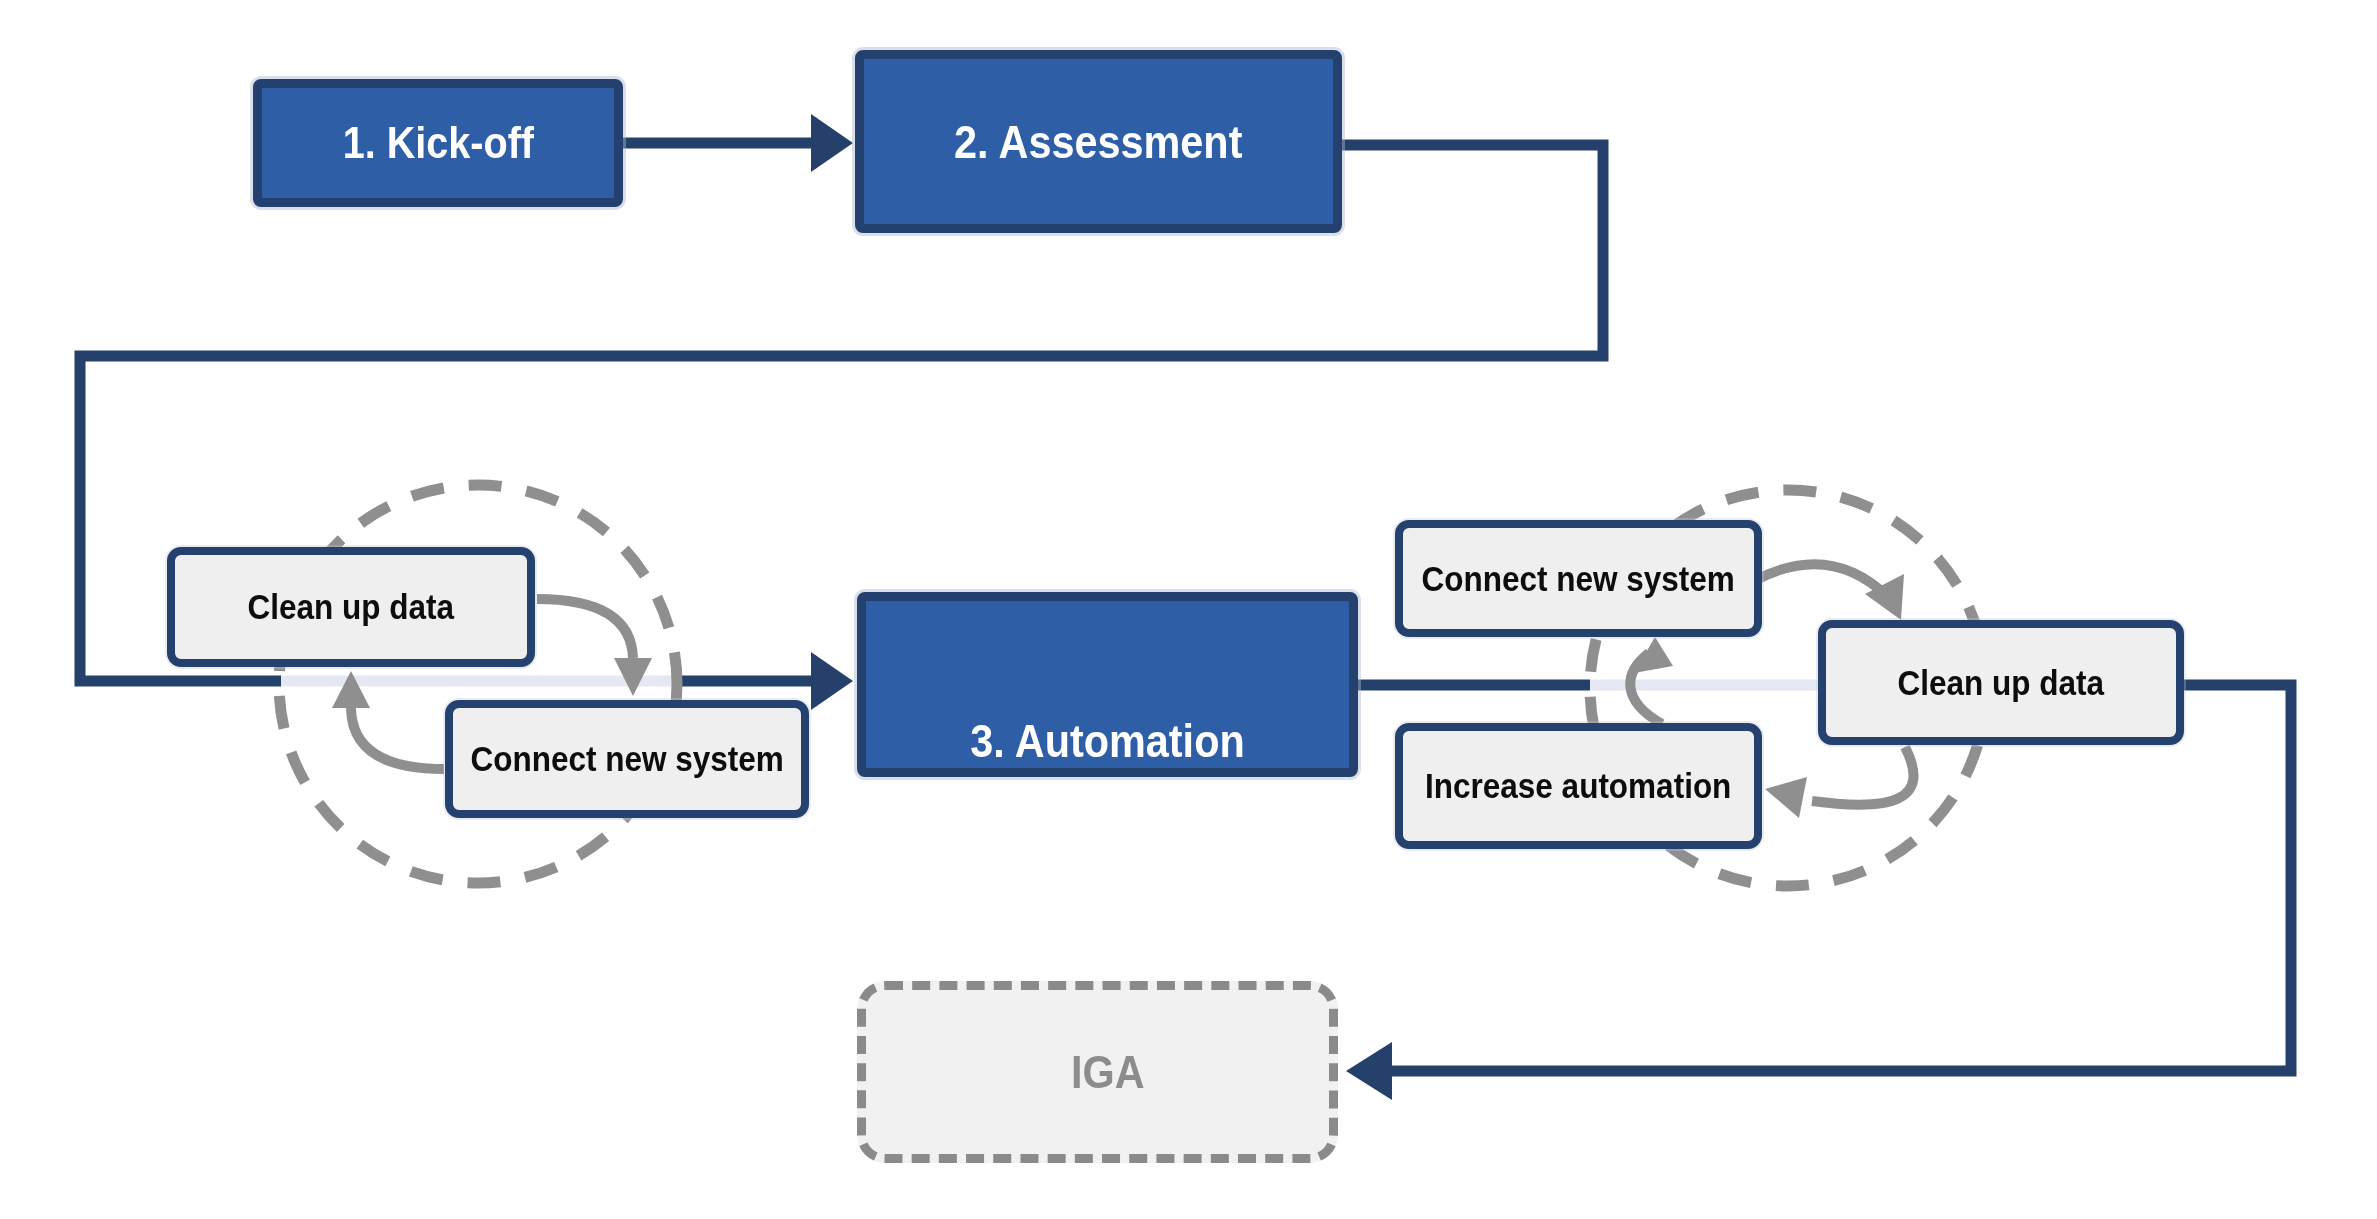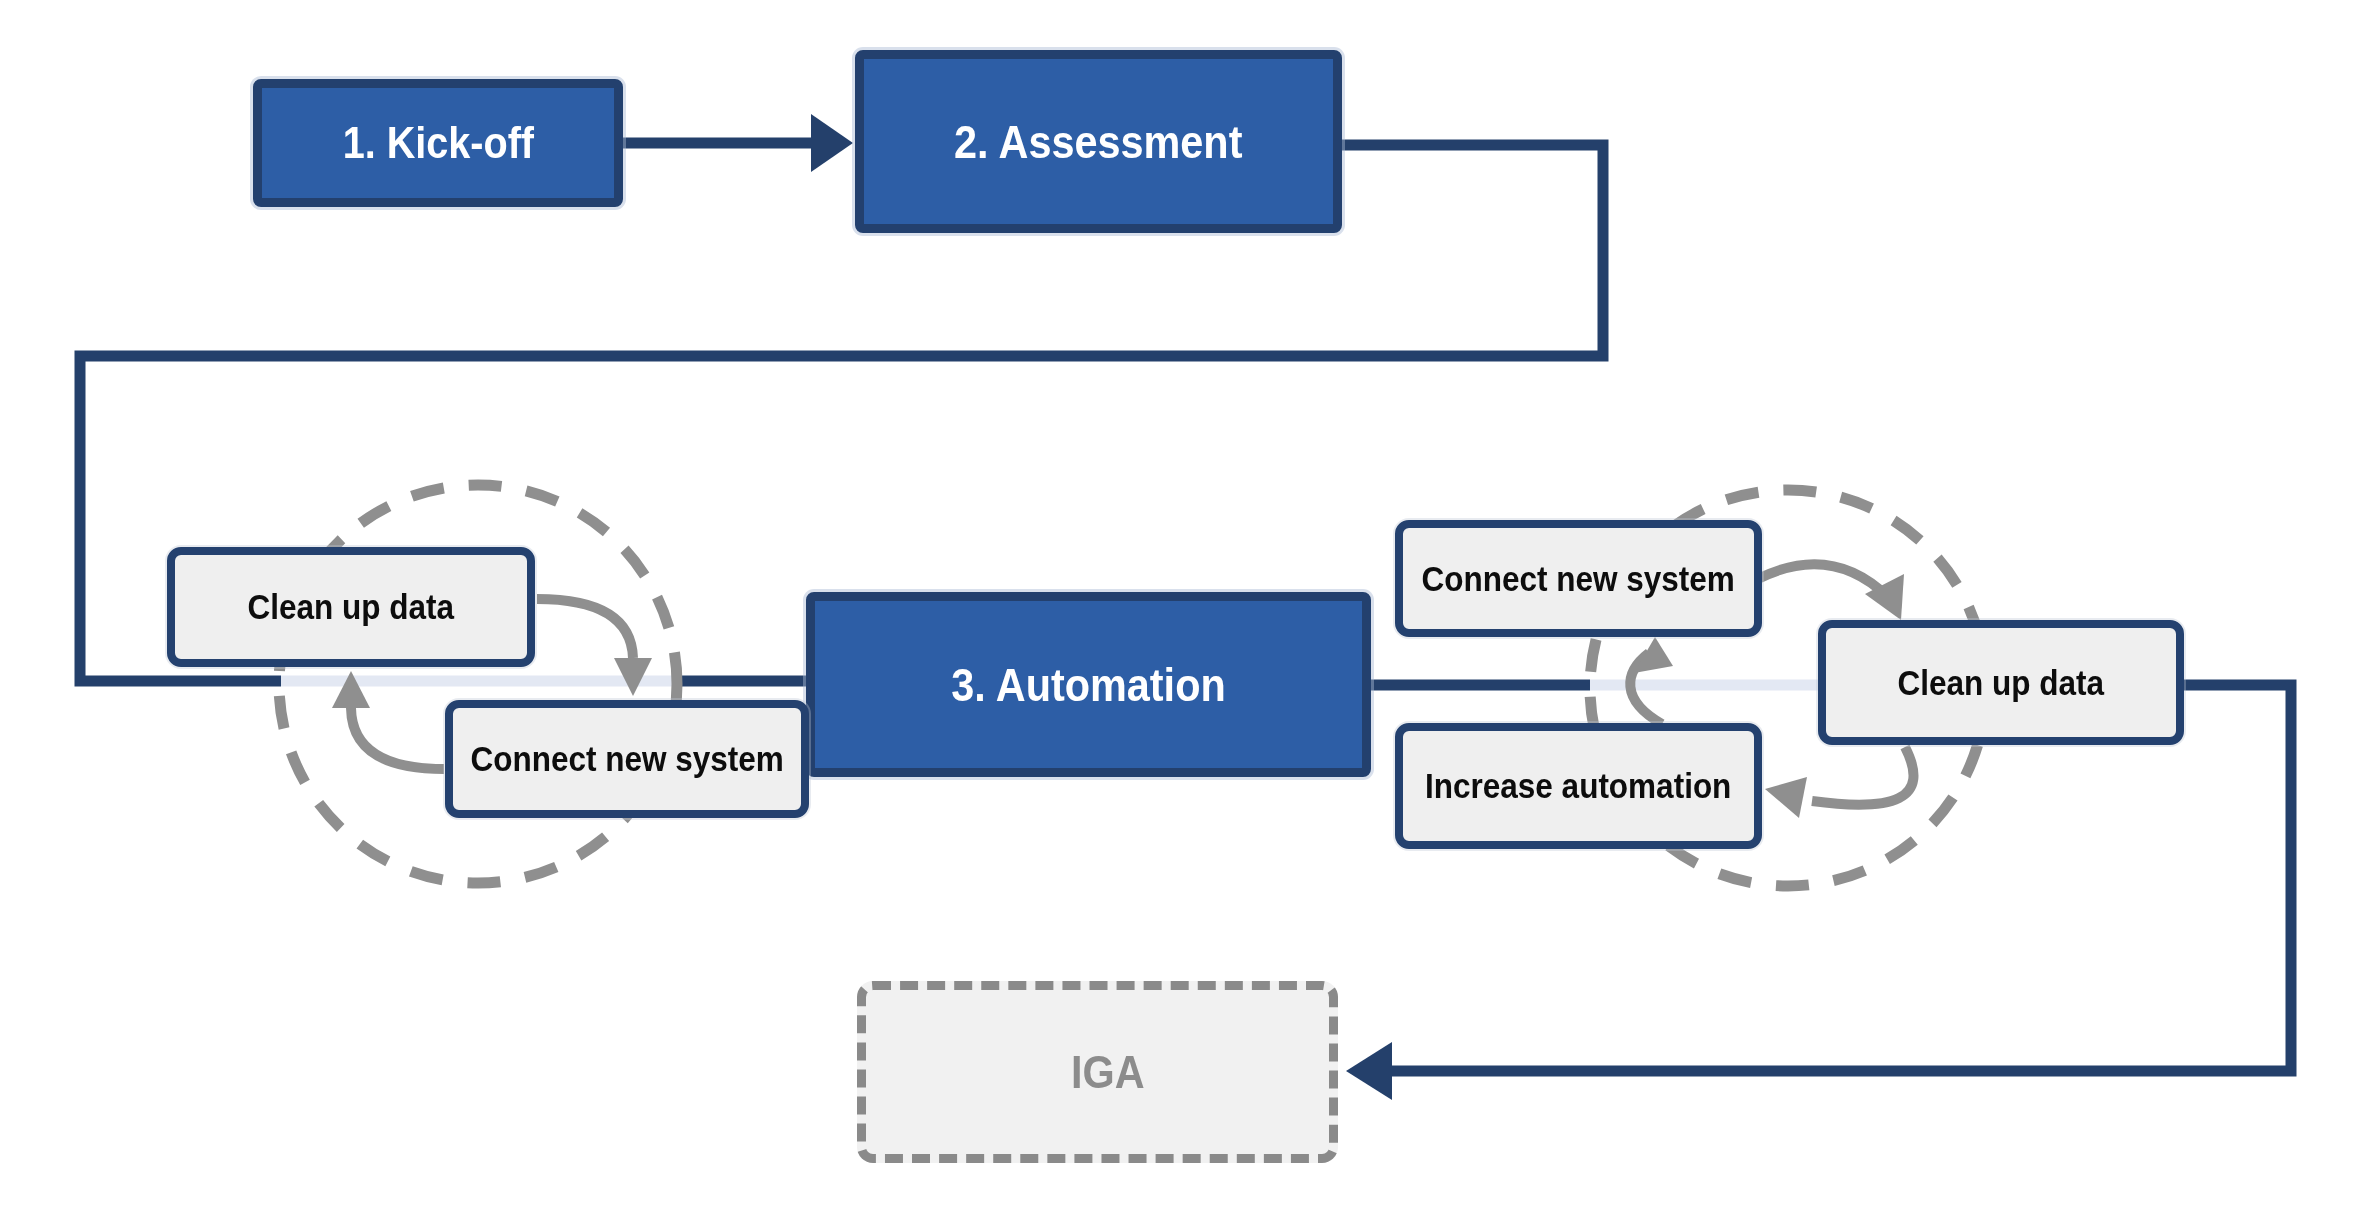--- a/index.html
+++ b/index.html
@@ -37,32 +37,32 @@
     background:#EFEFEF;
     border:8px solid #24416F;
     border-radius:14px;
     color:#0d0d0d;
     font-weight:700;
     box-shadow:0 0 0 2px rgba(190,198,212,0.35);
   }
   .node-dashed{
     background:#F1F1F1;
     border:9px dashed #8A8A8A;
-    border-radius:16px;
+    border-radius:28px;
     color:#8C8C8C;
     font-weight:700;
     padding-left:20px;
   }
   .fs-big{font-size:46px;}
   .fs-small{font-size:35px;}
 
   
   #kickoff{left:253px;top:79px;width:370px;height:128px;font-size:44px;}
   #assessment{left:855px;top:50px;width:487px;height:183px;}
-  #automation{left:806px;top:592px;width:565px;height:185px;}
+  #automation{left:857px;top:592px;width:501px;height:185px;align-items:flex-end;}
   #iga{left:857px;top:981px;width:481px;height:182px;}
   #clean-left{left:167px;top:547px;width:368px;height:120px;}
   #connect-left{left:445px;top:700px;width:364px;height:118px;}
   #connect-right{left:1395px;top:520px;width:367px;height:117px;}
   #increase{left:1395px;top:723px;width:367px;height:126px;}
   #clean-right{left:1818px;top:620px;width:366px;height:125px;}
 </style>
 </head>
 <body>
 

